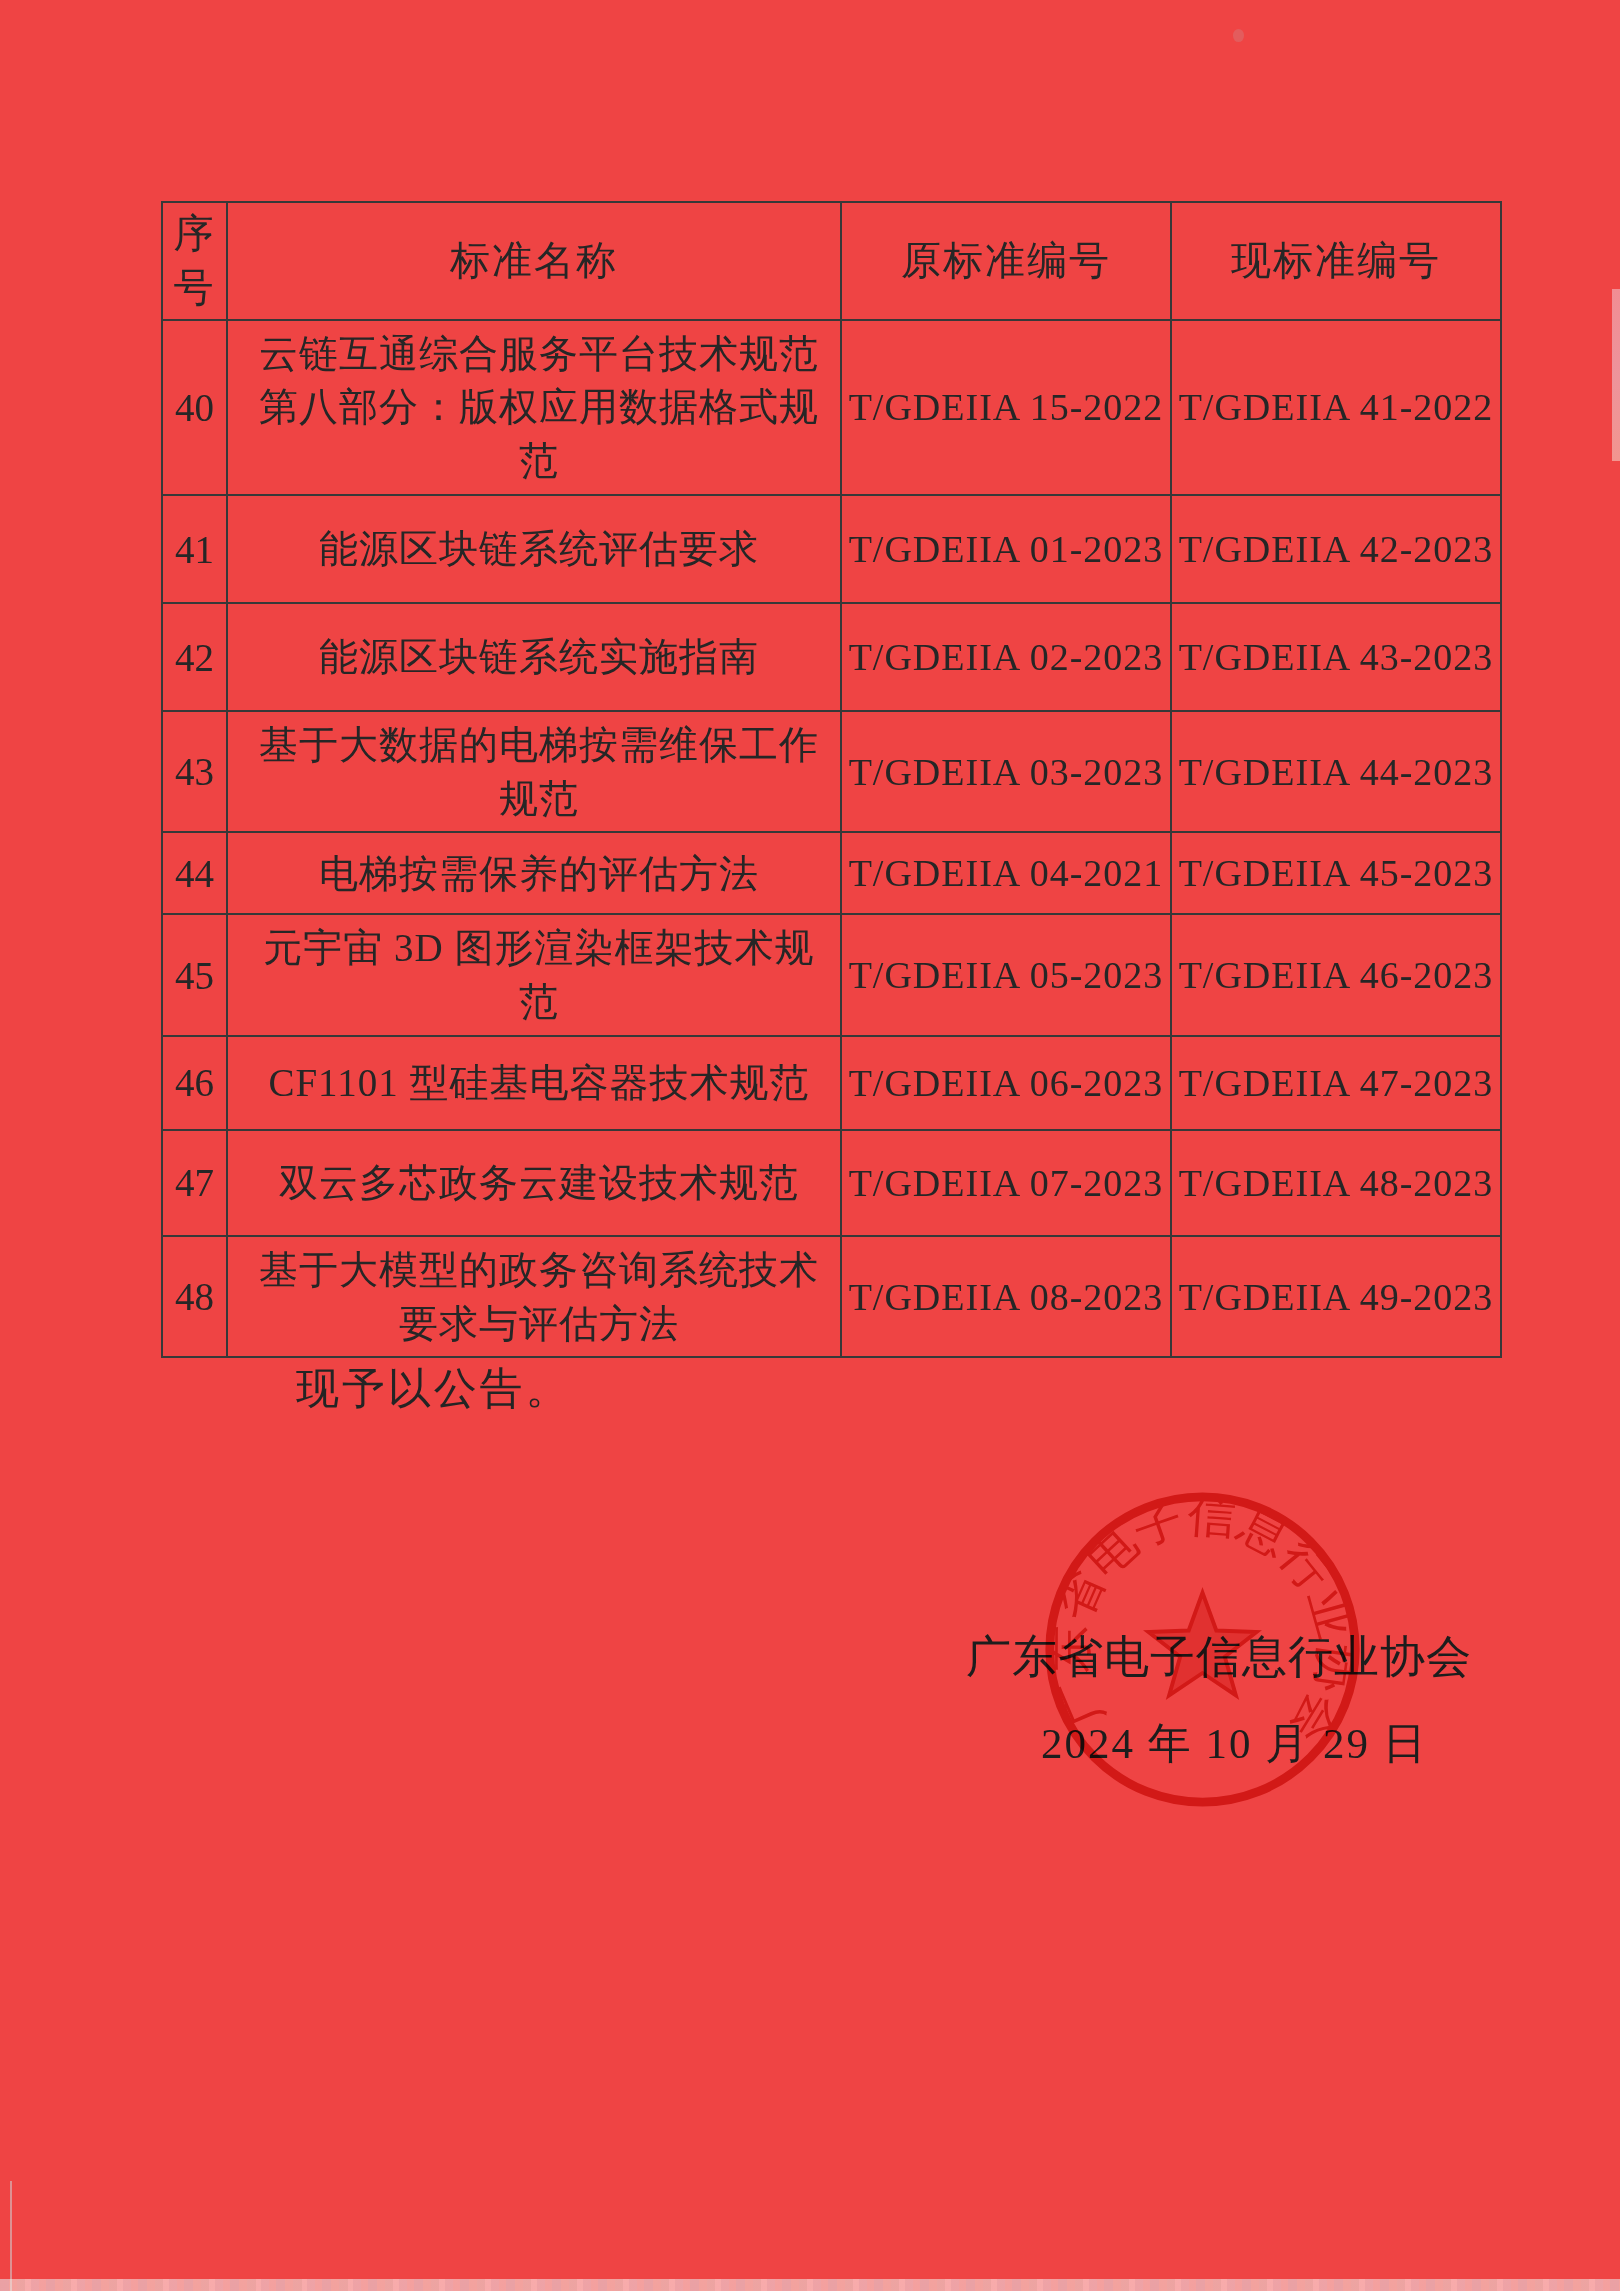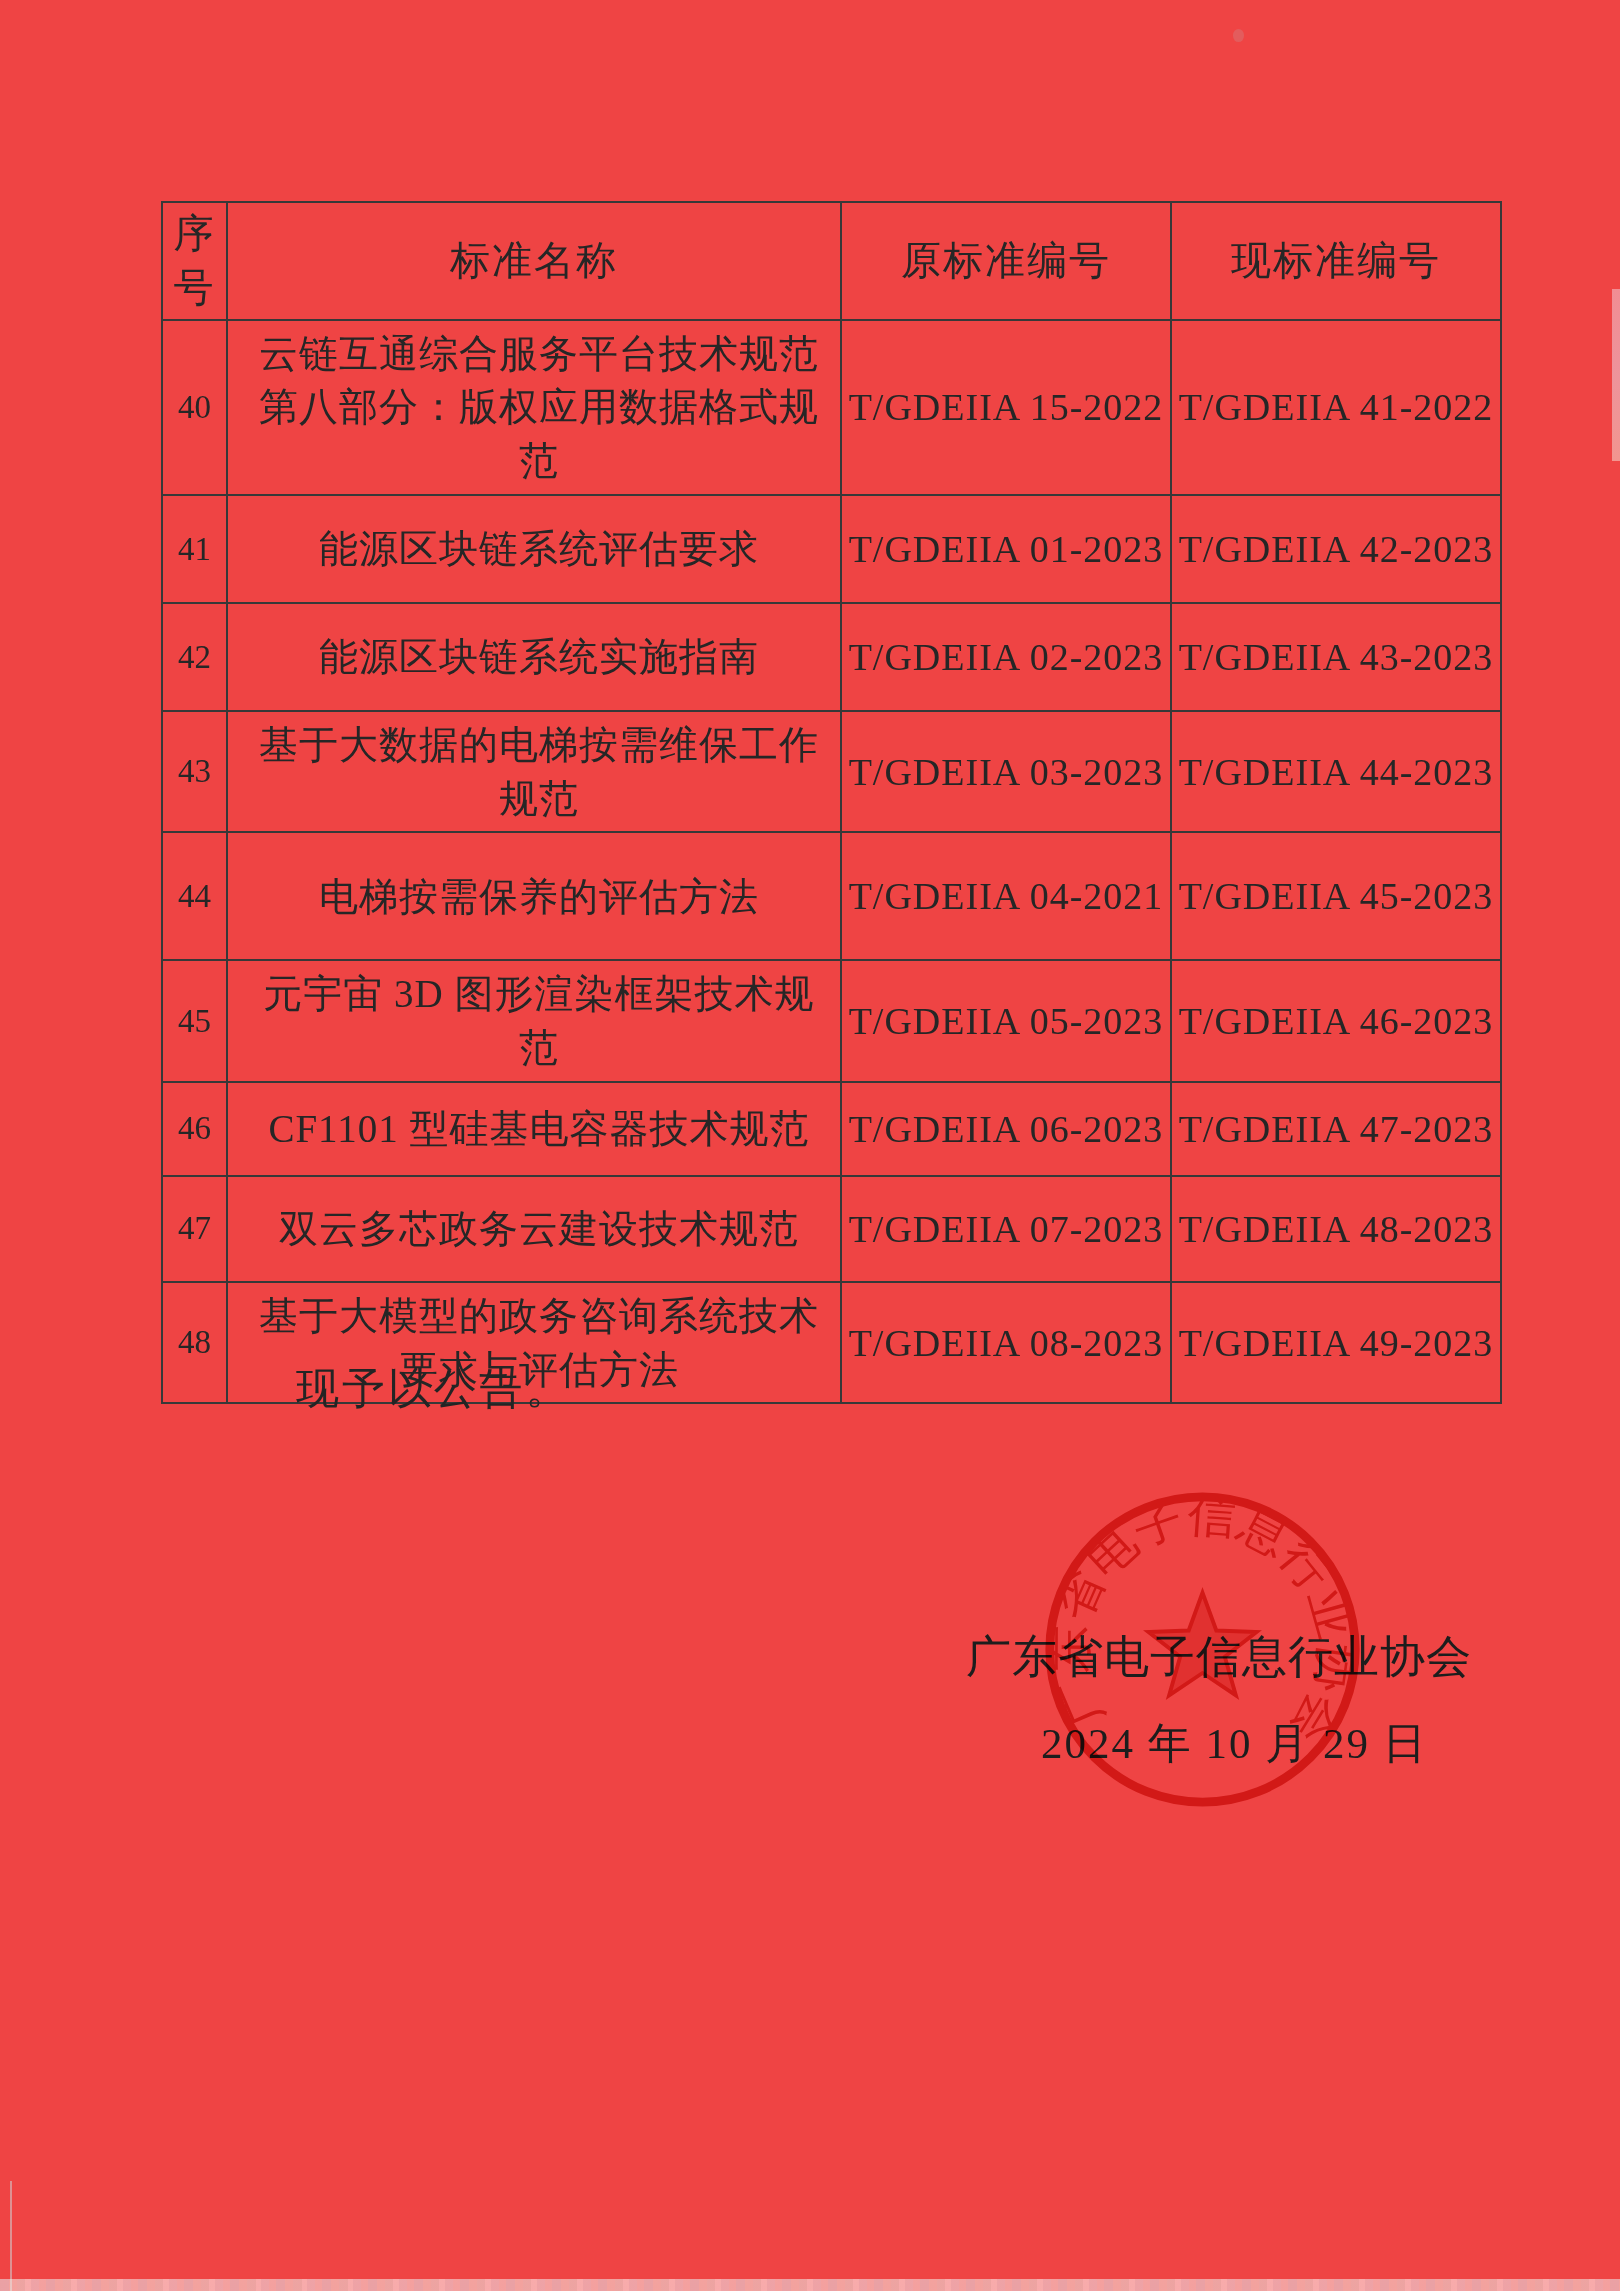--- a/index.html
+++ b/index.html
@@ -26,21 +26,21 @@
     overflow:hidden;
   }
   th.h{
     font-size:40px;
     letter-spacing:2px;
     text-align:center;
     line-height:1.35;
     padding:3.9px 5.9px;
   }
   td.no{
-    font-size:33px;
+    font-size:39px;
     text-align:center;
     margin-top:40px;
   }
   td.name{
     font-size:39px;
     letter-spacing:1px;
     text-align:center;
     padding:5.9px 13.7px 5.9px 23.5px;
     line-height:1.38;
   }
@@ -135,21 +135,21 @@
         <td class="name">能源区块链系统实施指南</td>
         <td class="code">T/GDEIIA 02-2023</td>
         <td class="code">T/GDEIIA 43-2023</td>
       </tr>
       <tr style="height:110px">
         <td class="no">43</td>
         <td class="name">基于大数据的电梯按需维保工作规范</td>
         <td class="code">T/GDEIIA 03-2023</td>
         <td class="code">T/GDEIIA 44-2023</td>
       </tr>
-      <tr style="height:128px">
+      <tr style="height:82px">
         <td class="no">44</td>
         <td class="name">电梯按需保养的评估方法</td>
         <td class="code">T/GDEIIA 04-2021</td>
         <td class="code">T/GDEIIA 45-2023</td>
       </tr>
       <tr style="height:111px">
         <td class="no">45</td>
         <td class="name">元宇宙 3D 图形渲染框架技术规范</td>
         <td class="code">T/GDEIIA 05-2023</td>
         <td class="code">T/GDEIIA 46-2023</td>

